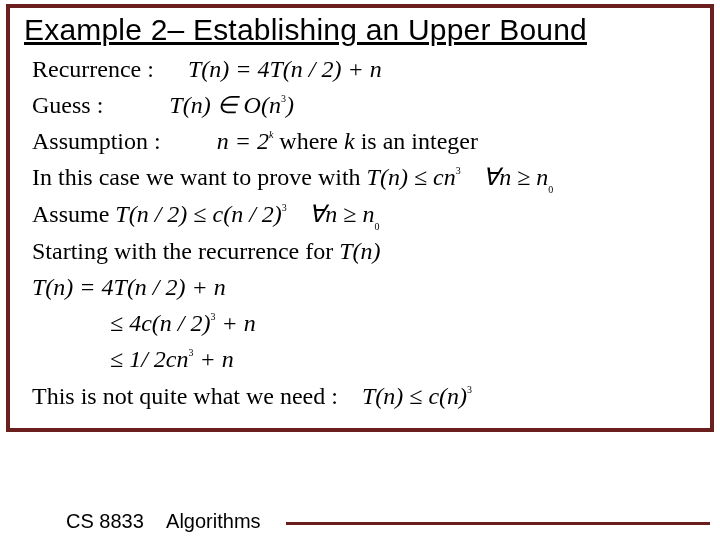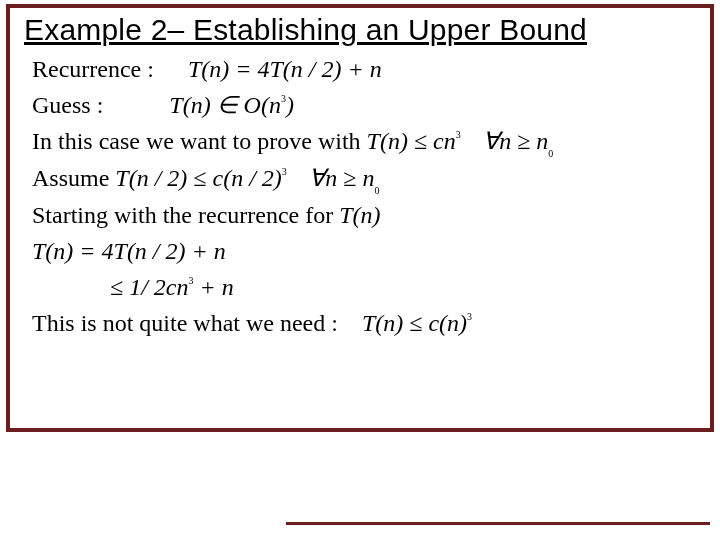--- a/index.html
+++ b/index.html
@@ -88,45 +88,54 @@
     <div class="content">
 
       <div class="line">
         <span>Recurrence :</span><span class="gap"></span><span class="italic">T</span><span class="italic">(n) = 4T(n / 2) + n</span>
       </div>
 
       <div class="line">
         <span>Guess :</span><span class="gap2"></span><span class="italic">T(n) ∈ O(n</span><sup>3</sup><span class="italic">)</span>
       </div>
 
+      <div class="line">
+        <span>Assumption :</span><span class="gap" style="width:56px"></span><span class="italic">n = 2</span><sup class="italic">k</sup><span> where </span><span class="italic">k</span><span> is an integer</span>
+      </div>
 
       <div class="line">
         <span>In this case we want to prove with </span><span class="italic">T(n) ≤ cn</span><sup>3</sup><span class="gap4"></span><span class="italic">∀n ≥ n</span><sub>0</sub>
       </div>
 
       <div class="line">
         <span>Assume </span><span class="italic">T(n / 2) ≤ c(n / 2)</span><sup>3</sup><span class="gap4"></span><span class="italic">∀n ≥ n</span><sub>0</sub>
       </div>
 
       <div class="line">
         <span>Starting with the recurrence for </span><span class="italic">T(n)</span>
       </div>
 
       <div class="line">
         <span class="italic">T(n) = 4T(n / 2) + n</span>
       </div>
 
+      <div class="line indent1">
+        <span class="italic">≤ 4c(n / 2)</span><sup>3</sup><span class="italic"> + n</span>
+      </div>
 
       <div class="line indent1">
         <span class="italic">≤ 1/ 2cn</span><sup>3</sup><span class="italic"> + n</span>
       </div>
 
       <div class="line">
         <span>This is not quite what we need :</span><span class="gap3"></span><span class="italic">T(n) ≤ c(n)</span><sup>3</sup>
       </div>
 
     </div>
   </div>
 
   <div class="footer">
+    <div class="footer-text">
+      <span>CS 8833</span>&nbsp;&nbsp;&nbsp;&nbsp;<span>Algorithms</span>
+    </div>
     <div class="footer-line"></div>
   </div>
 </div>
 
 </body></html>

